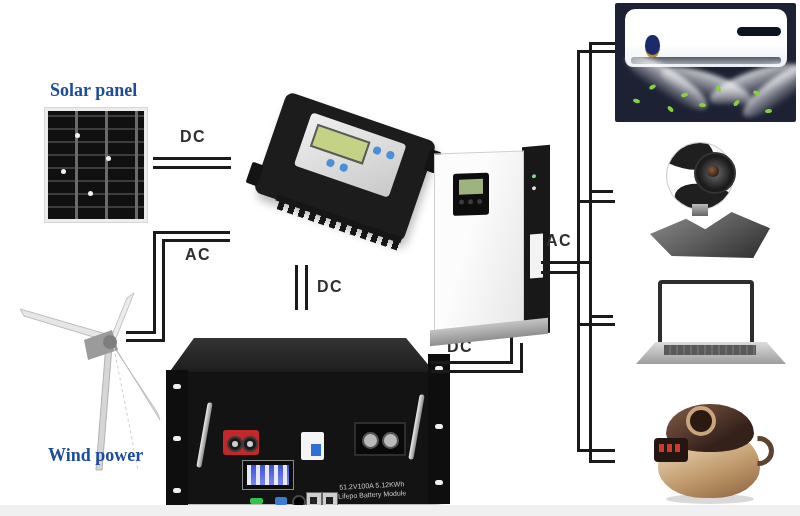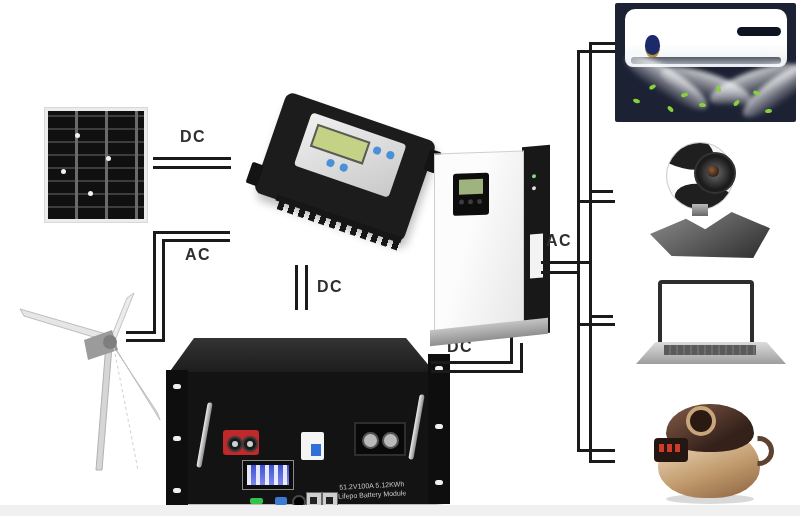--- a/index.html
+++ b/index.html
@@ -131,20 +131,21 @@
                border-radius:50%;clip-path:polygon(45% 0,100% 0,100% 100%,45% 100%);}
   .cook-shadow{position:absolute;left:18px;top:92px;width:88px;height:10px;border-radius:50%;background:rgba(0,0,0,.15);}
   .bottom-strip{left:0;top:505px;width:800px;height:11px;background:#f0f0f0;}
 </style>
 </head>
 <body>
 
 <div id="canvas">
 
 
+  <div class="abs blue-label" style="left:50px;top:80px;">Solar panel</div>
   <div class="abs solar">
     <span class="solar-dot" style="left:27px;top:22px;"></span>
     <span class="solar-dot" style="left:13px;top:58px;"></span>
     <span class="solar-dot" style="left:58px;top:45px;"></span>
     <span class="solar-dot" style="left:40px;top:80px;"></span>
   </div>
 
   <div class="abs wire-label" style="left:180px;top:128px;">DC</div>
   <div class="wire" style="left:153px;top:157px;width:78px;height:3px;"></div>
   <div class="wire" style="left:153px;top:166px;width:78px;height:3px;"></div>
@@ -177,20 +178,21 @@
     <svg width="150" height="192" viewBox="0 0 150 192">
       <polygon points="88,62 78,188 84,188 94,64" fill="#d6d6d6" stroke="#b2b2b2" stroke-width="1"></polygon>
       <polygon points="92,60 6,34 2,27 88,52" fill="#e6e6e6" stroke="#bdbdbd" stroke-width="1"></polygon>
       <polygon points="92,58 109,16 116,11 98,56" fill="#ececec" stroke="#c2c2c2" stroke-width="1"></polygon>
       <polygon points="94,62 139,130 142,138 98,67" fill="#e0e0e0" stroke="#bdbdbd" stroke-width="1"></polygon>
       <polygon points="66,58 94,48 100,68 70,78" fill="#9b9b9b"></polygon>
       <circle cx="92" cy="60" r="7" fill="#7e7e7e"></circle>
       <line x1="96" y1="66" x2="120" y2="188" stroke="#cfcfcf" stroke-width="1" stroke-dasharray="3,3"></line>
     </svg>
   </div>
+  <div class="abs blue-label" style="left:48px;top:445px;">Wind power</div>
 
   <div class="wire" style="left:295px;top:265px;width:3px;height:45px;"></div>
   <div class="wire" style="left:305px;top:265px;width:3px;height:45px;"></div>
   <div class="abs wire-label" style="left:317px;top:278px;">DC</div>
 
   <div class="abs bat">
     <div class="bat-top"></div>
     <div class="bat-face">
       <div class="bat-red">
         <i style="left:4px;"></i>

